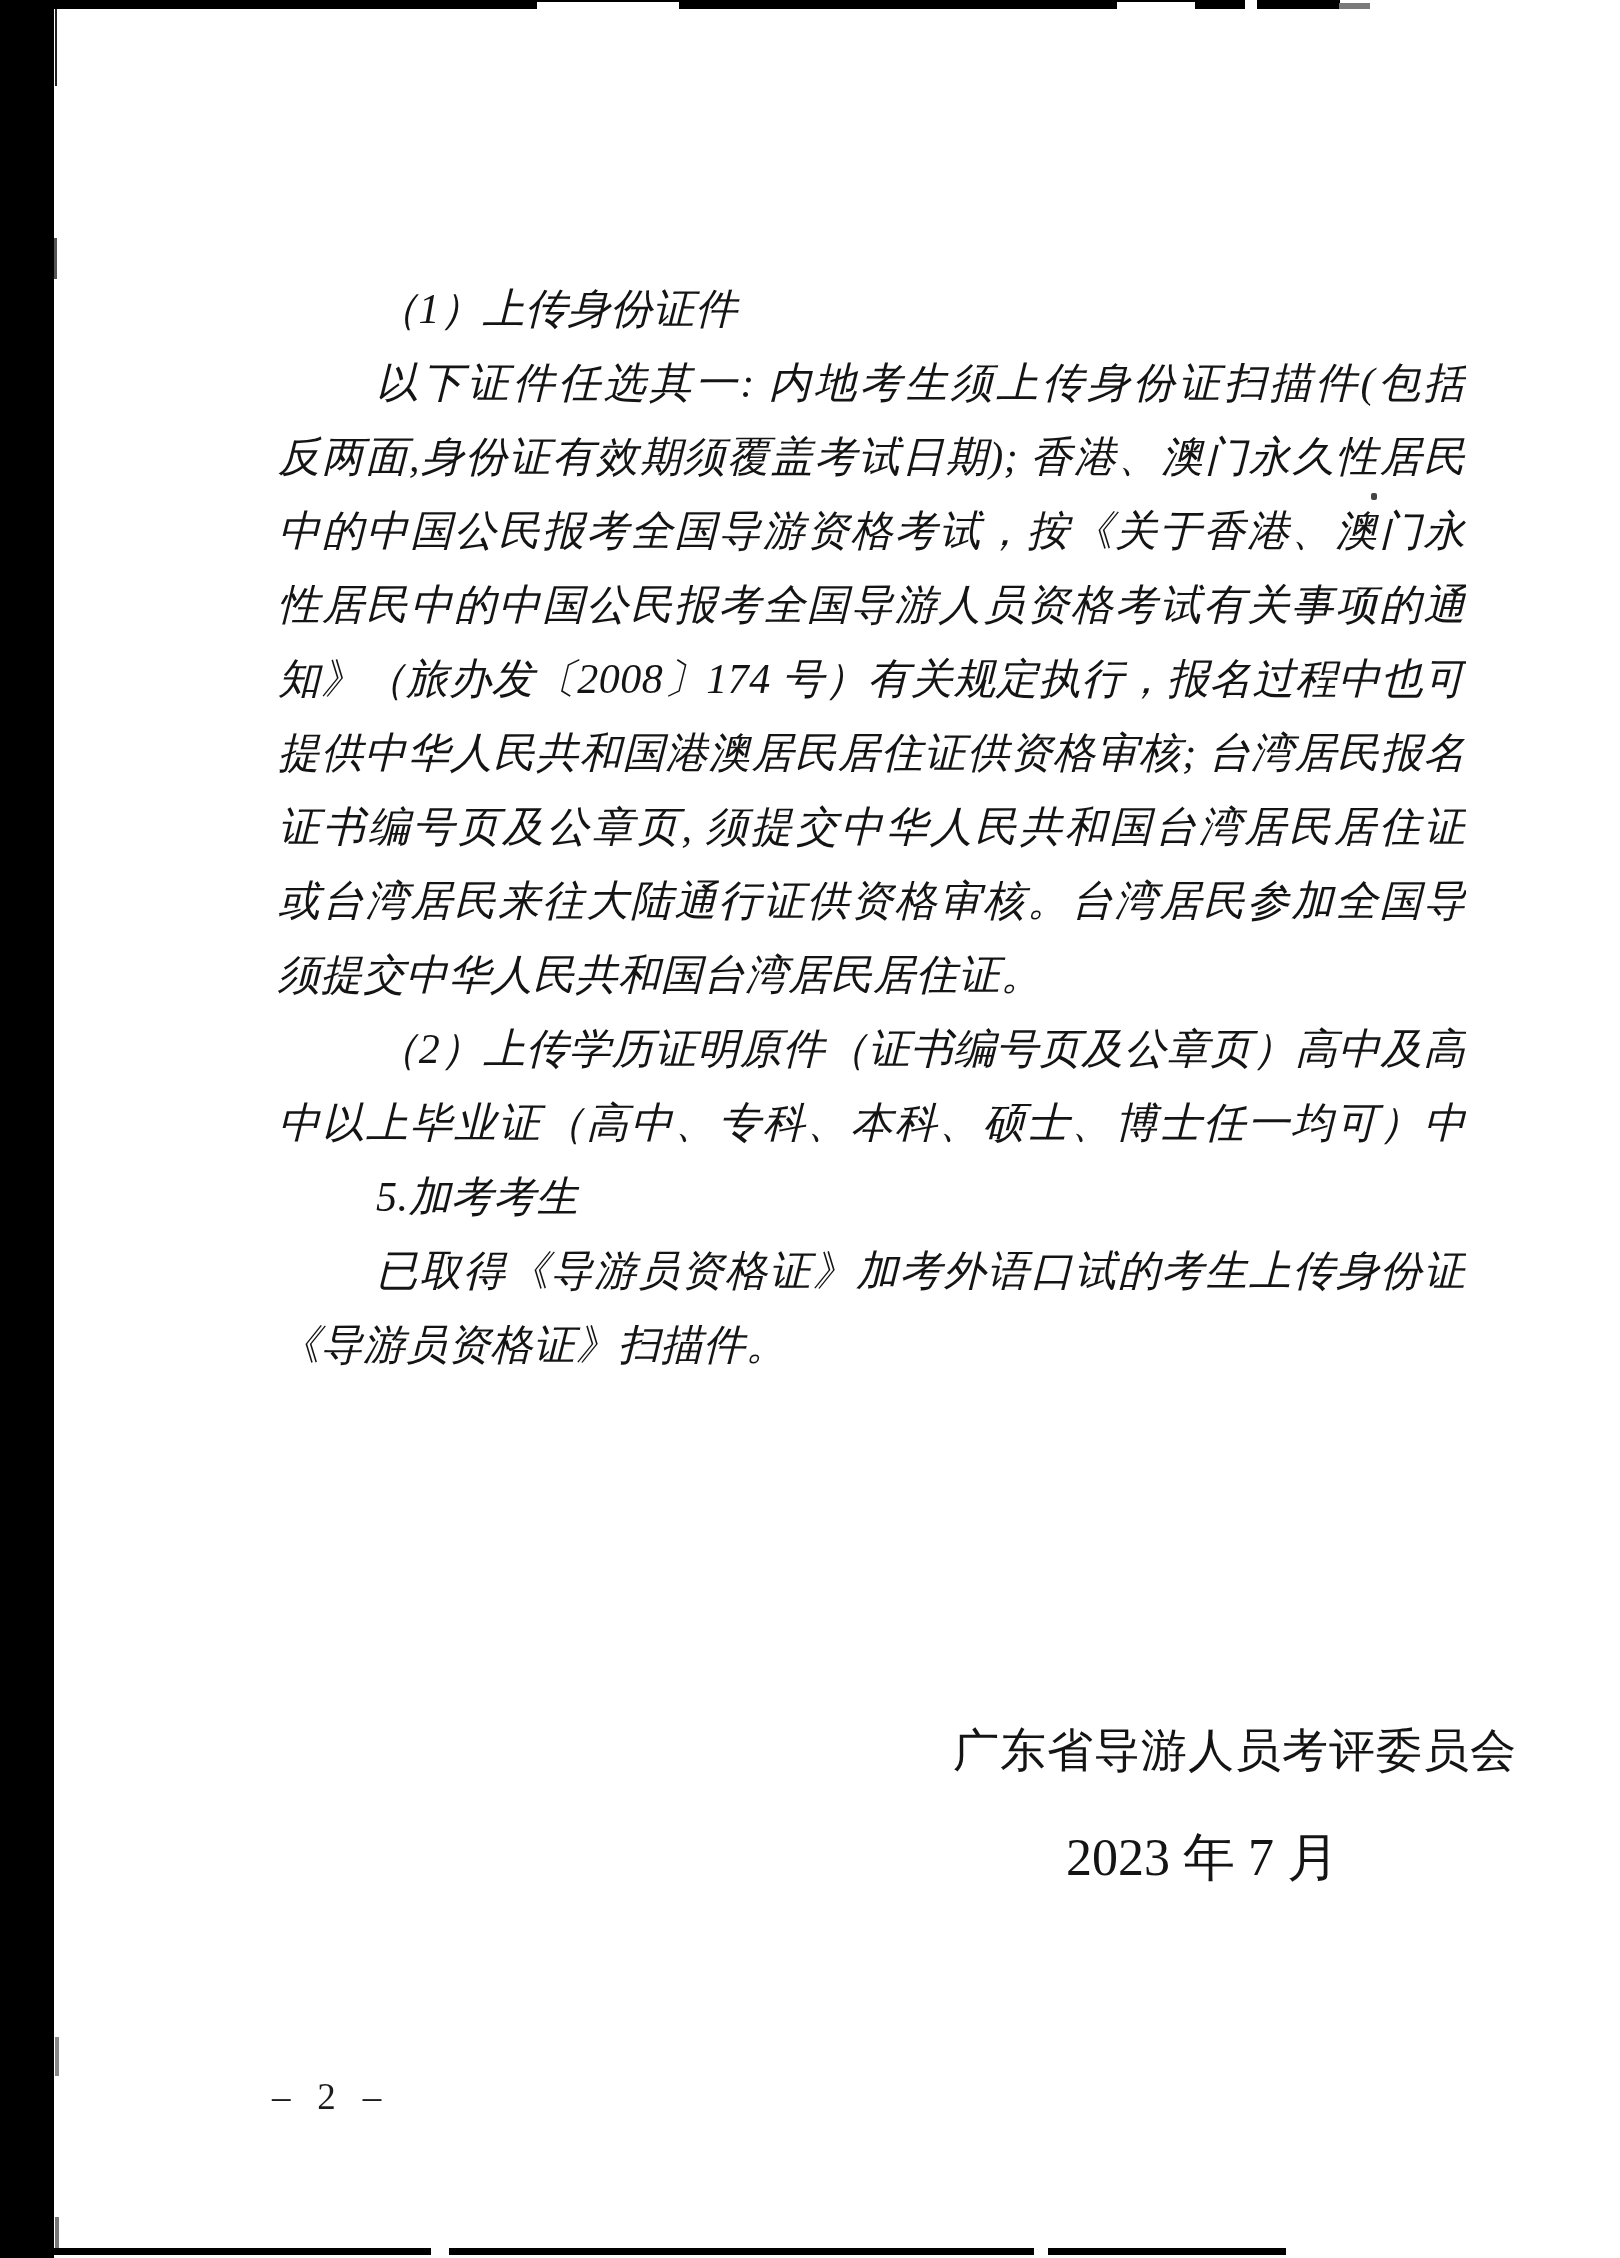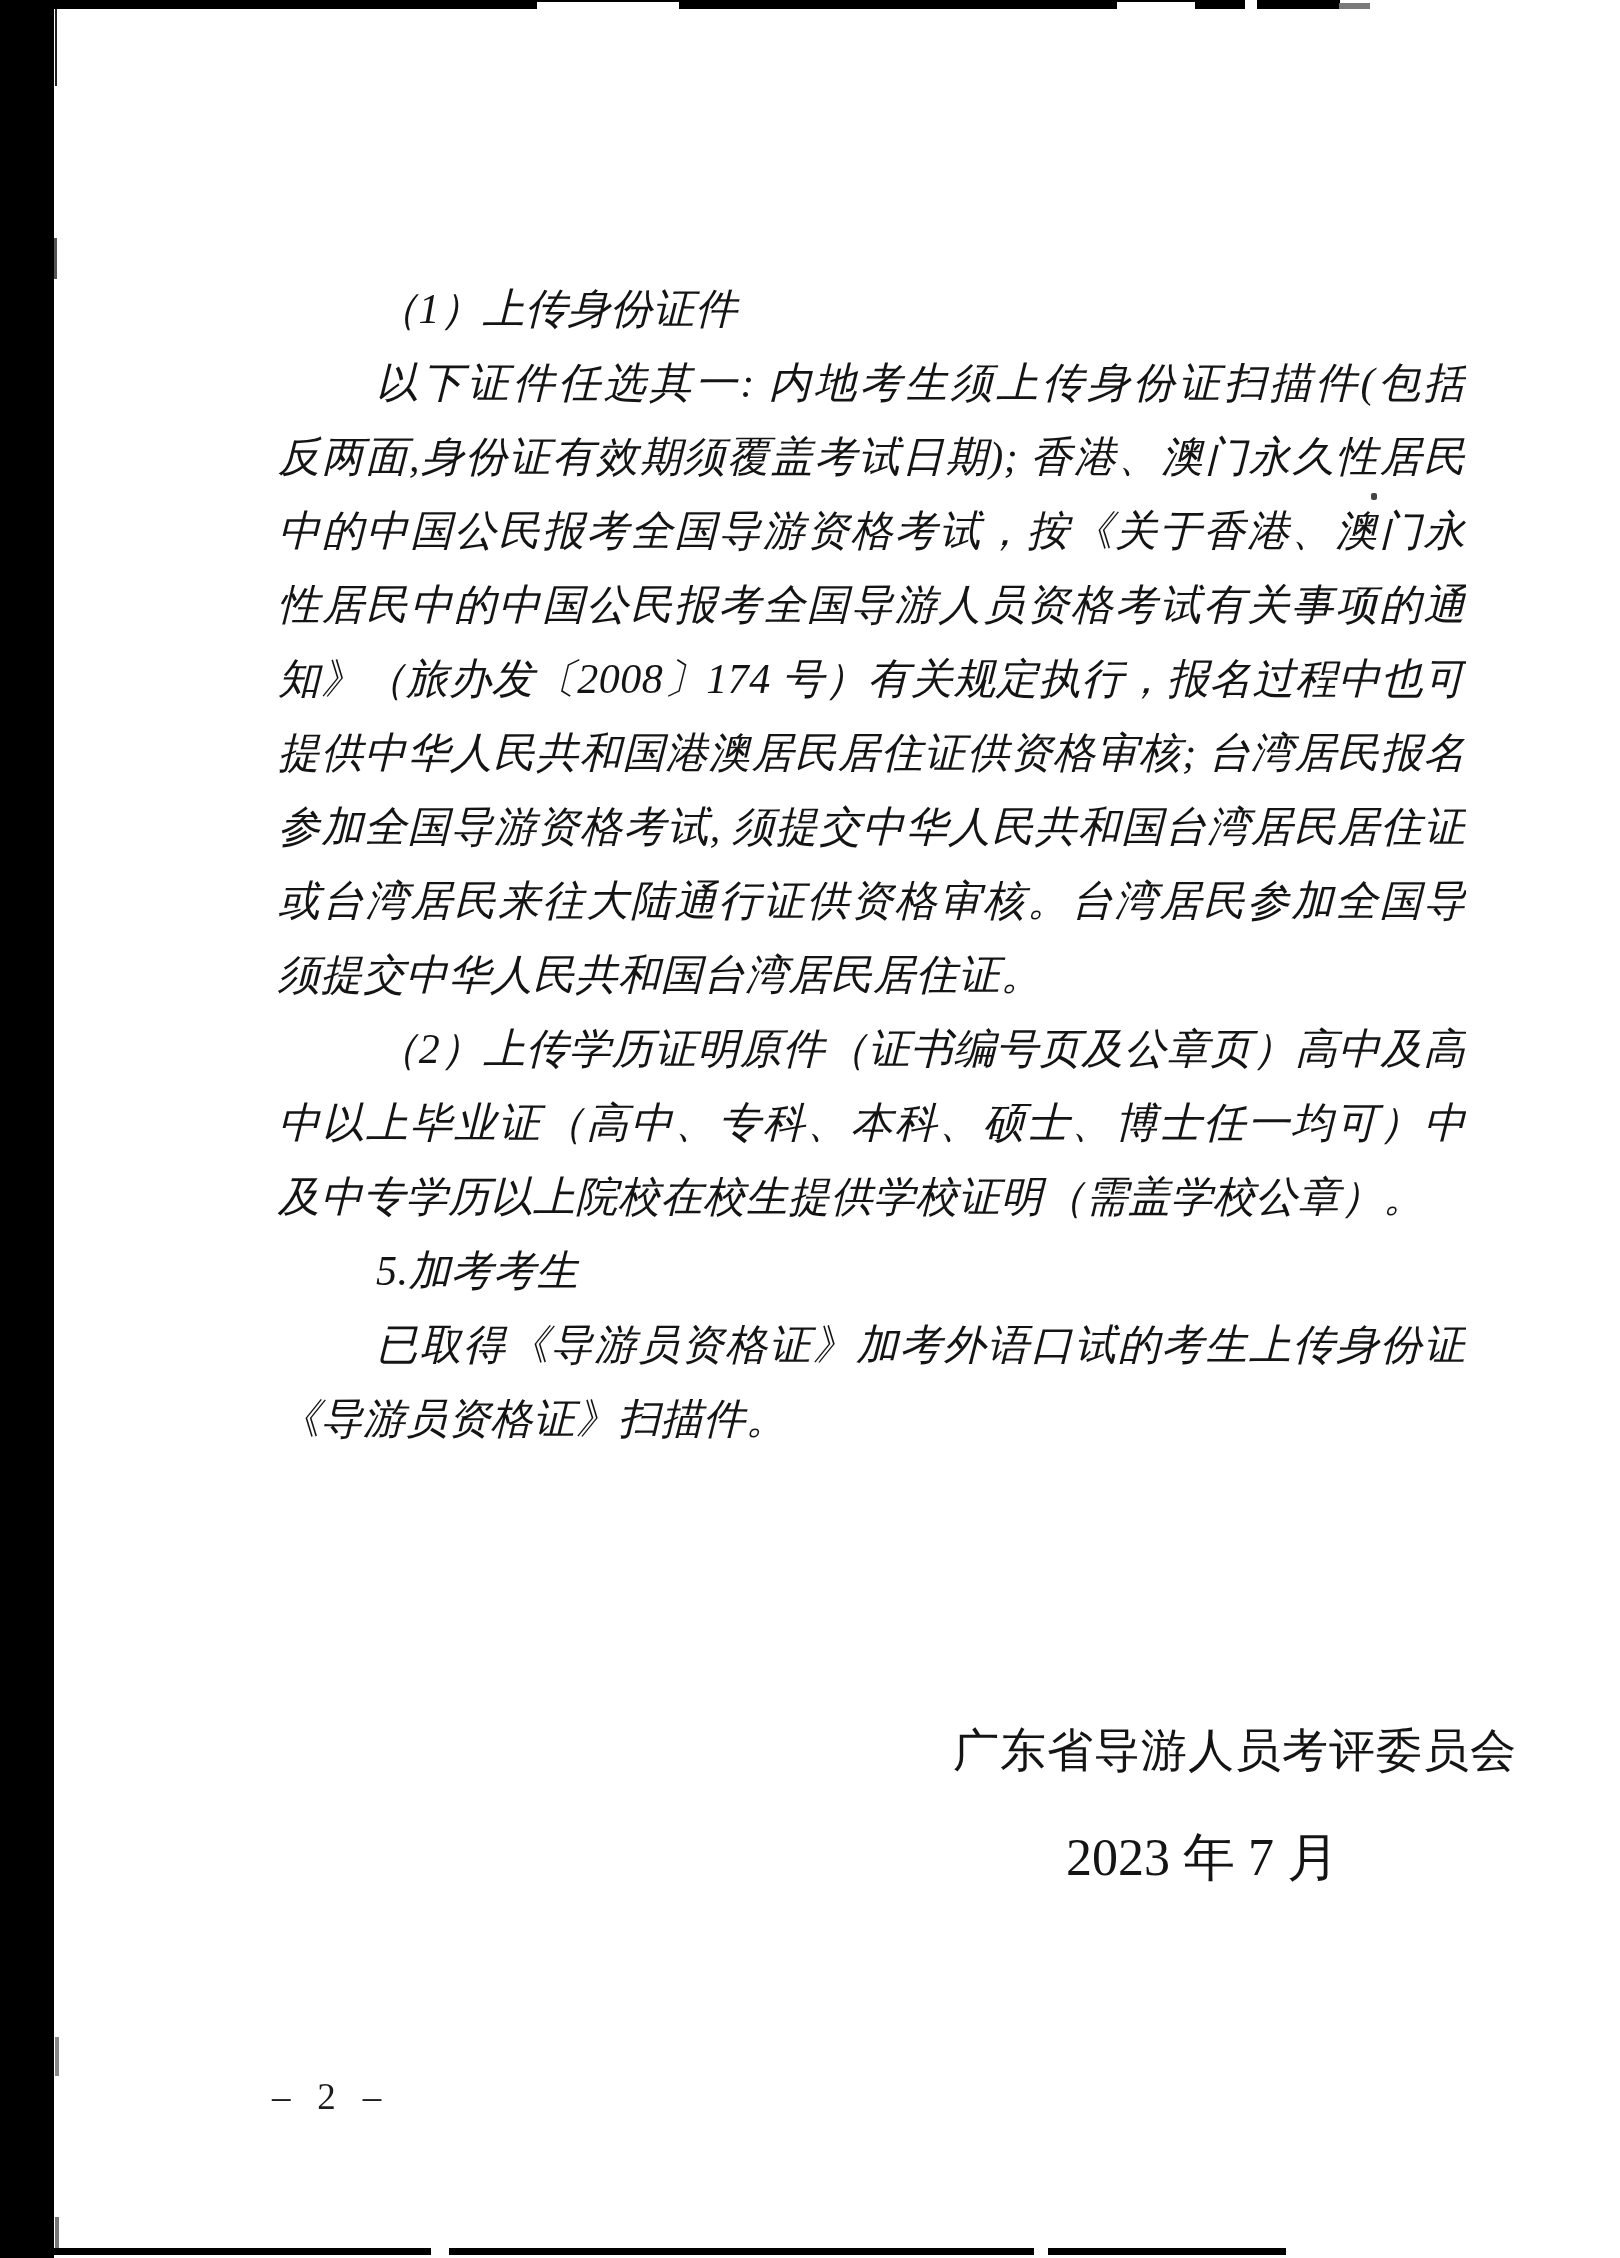--- a/index.html
+++ b/index.html
@@ -105,26 +105,25 @@
   <div class="artifact speckle-dot"></div>
 
   <div class="textblock">
     <div class="line indent">（1）上传身份证件</div>
     <div class="line indent just">以下证件任选其一: 内地考生须上传身份证扫描件(包括正、</div>
     <div class="line just">反两面,身份证有效期须覆盖考试日期); 香港、澳门永久性居民</div>
     <div class="line just">中的中国公民报考全国导游资格考试，按《关于香港、澳门永久</div>
     <div class="line just">性居民中的中国公民报考全国导游人员资格考试有关事项的通</div>
     <div class="line just">知》（旅办发〔2008〕174 号）有关规定执行，报名过程中也可</div>
     <div class="line just">提供中华人民共和国港澳居民居住证供资格审核; 台湾居民报名</div>
-    <div class="line just">参加全国导游资格考试, 须提交中华人民共和国台湾居民居住证</div>
+    <div class="line just">证书编号页及公章页, 须提交中华人民共和国台湾居民居住证</div>
     <div class="line just">或台湾居民来往大陆通行证供资格审核。台湾居民参加全国导游</div>
     <div class="line">须提交中华人民共和国台湾居民居住证。</div>
     <div class="line indent just">（2）上传学历证明原件（证书编号页及公章页）高中及高</div>
     <div class="line just">中以上毕业证（高中、专科、本科、硕士、博士任一均可）中专</div>
-    <div class="line">及中专学历以上院校在校生提供学校证明（需盖学校公章）。</div>
     <div class="line indent">5.加考考生</div>
     <div class="line indent just">已取得《导游员资格证》加考外语口试的考生上传身份证件、</div>
     <div class="line">《导游员资格证》扫描件。</div>
   </div>
 
   <div class="signature">广东省导游人员考评委员会</div>
   <div class="dateline">2023 年 7 月</div>
 
   <div class="pageno">– 2 –</div>
 

